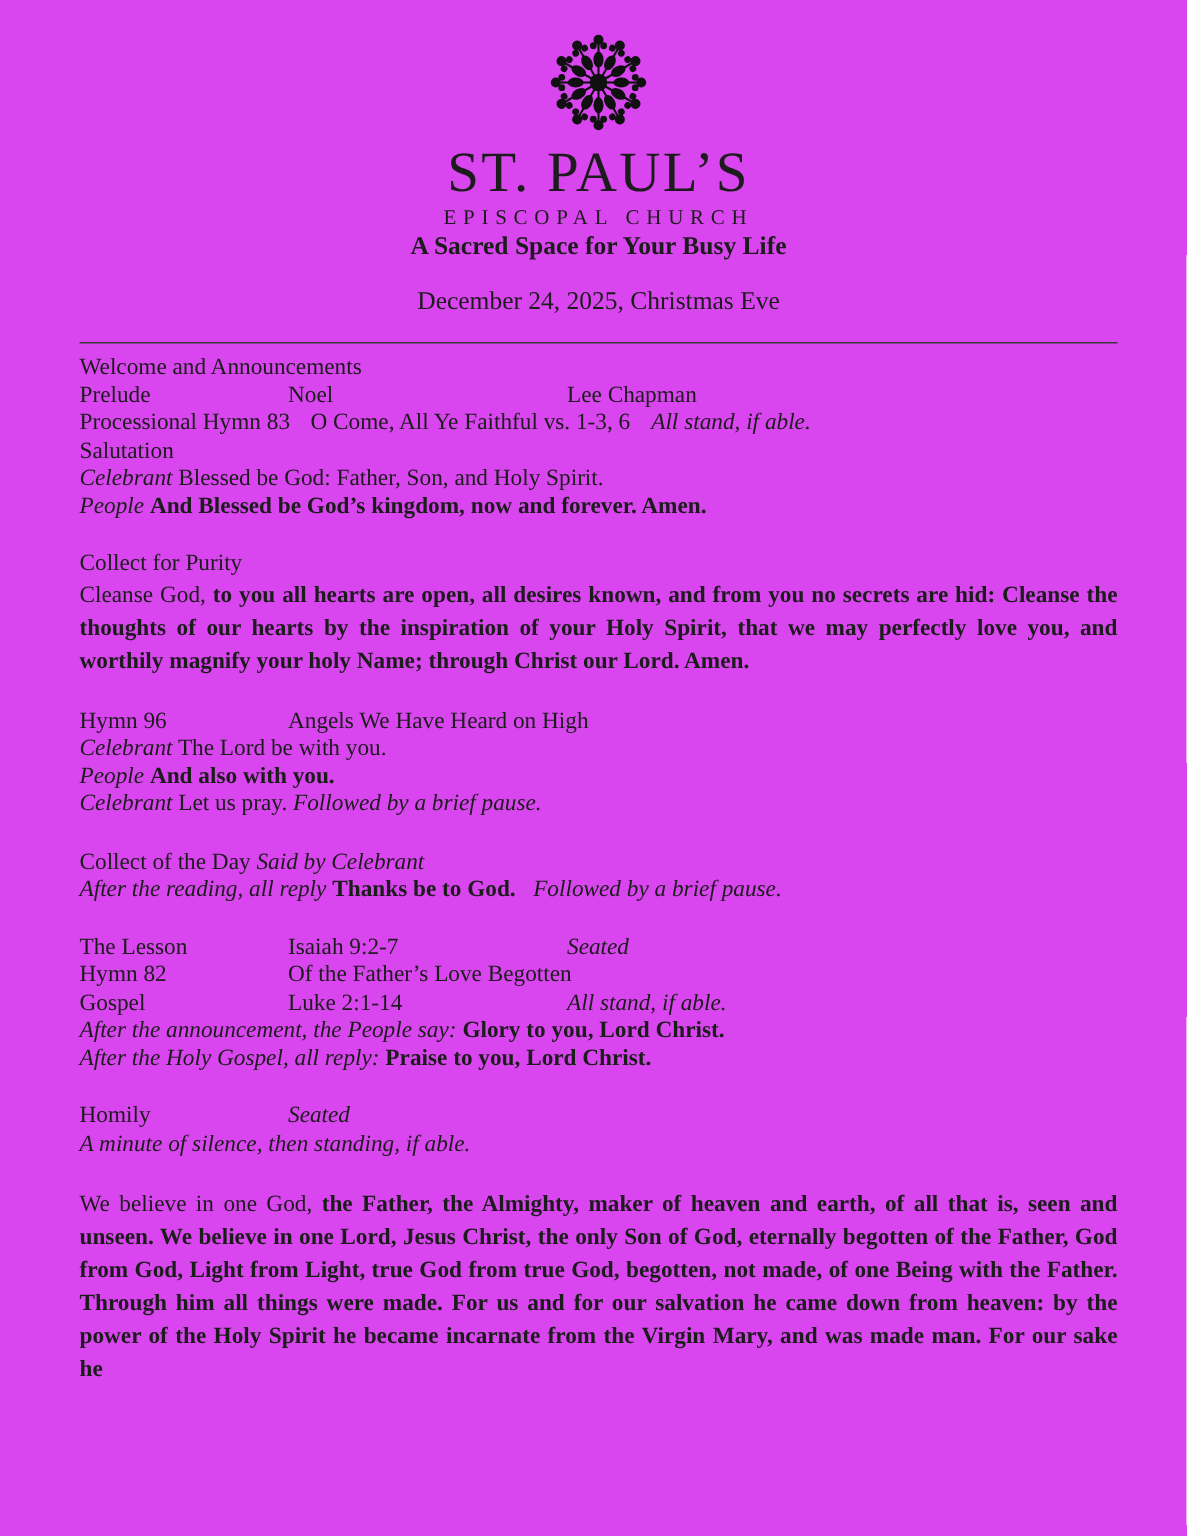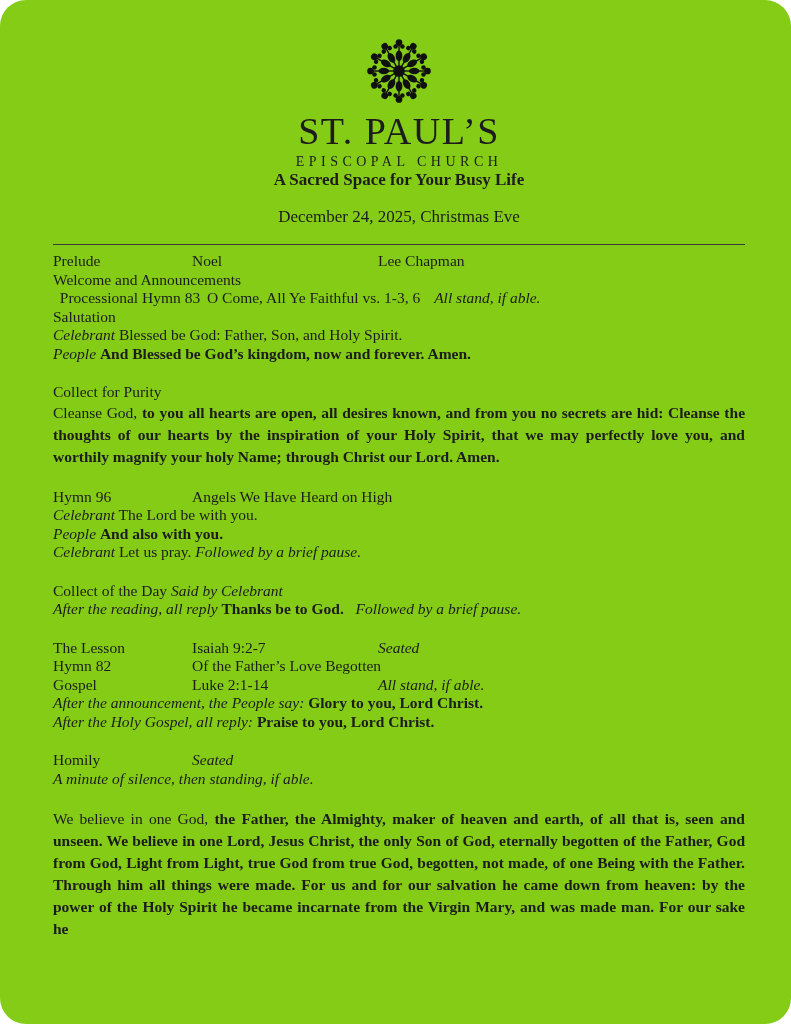--- a/index.html
+++ b/index.html
@@ -1,41 +1,40 @@
 <!DOCTYPE html>
 <html><head>
 <meta charset="utf-8">
 <style>
   html, body { margin: 0; padding: 0; background: #ffffff; }
   .page {
     width: 791px;
     height: 1024px;
     box-sizing: border-box;
-    padding: 32px 46px 0 53px;
+    padding: 16px 46px 0 53px;
     font-family: "Liberation Serif", "DejaVu Serif", serif;
     color: #1c1c1c;
     font-size: 15.5px;
     overflow: hidden;
-    background: #84cc16;
-    border-radius: 26px;
+    background: #d946ef;
   }
   .masthead { text-align: center; }
   .logo { display: block; margin: 0 auto 2px auto; }
   .church-name  { font-size: 38px; letter-spacing: 1.5px; line-height: 1.0; margin-top: 2px; }
   .church-sub   { font-size: 14px; letter-spacing: 4.5px; margin-top: 4px; }
   .tagline      { font-weight: bold; font-size: 17px; margin-top: 0; }
   .dateline     { font-size: 17px; margin-top: 17px; }
   .rule { border: none; border-top: 1.6px solid #3b3b3b; margin: 17px 0 0 0; }
   .program { margin-top: 7px; }
   .block { margin-bottom: 20px; }
   .block:last-child { margin-bottom: 0; }
   .row { display: flex; align-items: baseline; }
   .row > span { flex: none; }
   .cA   { min-width: 139px; }
-  .cA-w { min-width: 154px; text-align: center; }
+  .cA-w { min-width: 154px; }
   .cB   { min-width: 186px; }
   .cB-w { min-width: 232px; }
   .gap-l { margin-left: 14px; }
   .line { margin: 0; line-height: 18.5px; }
   .rubric, em { font-style: italic; }
   strong { font-weight: bold; }
   .para {
     margin: 0;
     line-height: 22px;
     text-align: justify;
@@ -76,28 +75,28 @@
     <div class="church-name">ST. PAUL’S</div>
     <div class="church-sub">EPISCOPAL CHURCH</div>
     <div class="tagline">A Sacred Space for Your Busy Life</div>
     <div class="dateline">December 24, 2025, Christmas Eve</div>
   </header>
 
   <hr class="rule">
 
   <main class="program">
 
+    <div class="block line">
+      <span>Welcome and Announcements</span>
+    </div>
+
     <div class="block row line">
       <span class="cA">Prelude</span>
       <span class="cB">Noel</span>
       <span>Lee Chapman</span>
-    </div>
-
-    <div class="block line">
-      <span>Welcome and Announcements</span>
     </div>
 
     <div class="block row line">
       <span class="cA-w">Processional Hymn 83</span>
       <span>O Come, All Ye Faithful vs. 1-3, 6</span>
       <span class="rubric gap-l">All stand, if able.</span>
     </div>
 
     <div class="block">
       <p class="line">Salutation</p>

